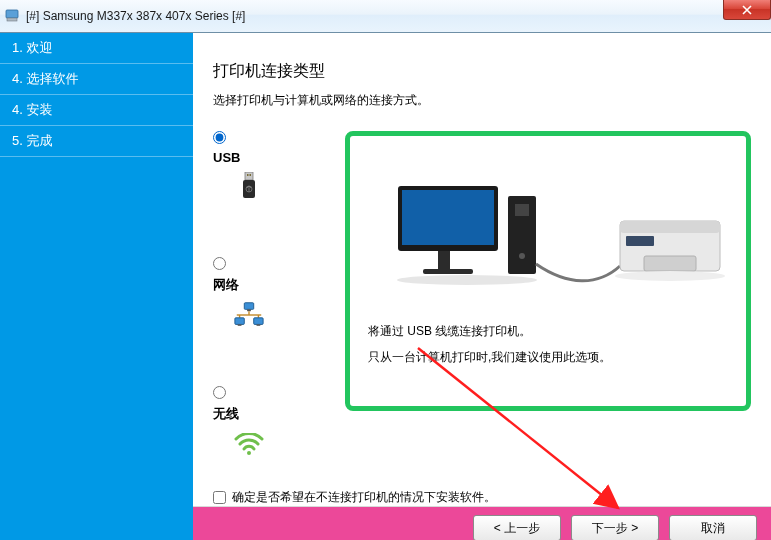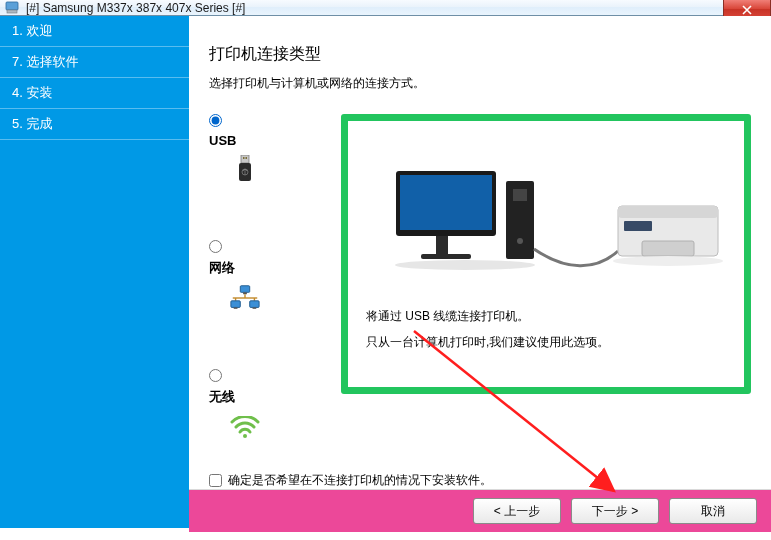--- a/index.html
+++ b/index.html
@@ -7,21 +7,21 @@
     font-family: "Microsoft YaHei", "Segoe UI", Tahoma, sans-serif;
     font-size: 12px;
     background: #fff;
     width: 771px;
     height: 540px;
     overflow: hidden;
     position: relative;
   }
   
   .titlebar {
-    height: 16px;
+    height: 33px;
     background: linear-gradient(to bottom, #f7fbff 0%, #eaf3fb 45%, #dfeefb 46%, #e9f4fd 100%);
     border-bottom: 1px solid #6e8fa6;
     display: flex;
     align-items: center;
     padding: 0 4px;
     position: relative;
   }
   .titlebar .app-icon {
     width: 16px; height: 16px;
     margin-right: 6px;
@@ -108,22 +108,22 @@
     accent-color:#0066cc;
   }
   .opt-icon {
     margin: 6px 0 0 20px;
     width: 32px; height: 30px;
     display:flex; align-items:center; justify-content:center;
   }
 
   .visual-panel {
     flex:1;
-    border:7px solid #22c55e;
-    border-radius:3px;
+    border:5px solid #22c55e;
+    border-radius:8px;
     height: 280px;
     padding: 20px 18px 10px;
     display:flex;
     flex-direction:column;
   }
   .visual-img {
     flex:0 0 140px;
     display:flex;
     align-items:flex-end;
     justify-content:center;
@@ -186,21 +186,21 @@
           <path d="M1 1 L9 9 M9 1 L1 9" stroke="#fff" stroke-width="1.6"></path>
         </svg>
     </div>
   </div>
 </div>
 
 <div class="content">
 
   <div class="sidebar">
     <div class="step">1. 欢迎</div>
-    <div class="step">7. 选择软件</div>
+    <div class="step">4. 选择软件</div>
     <div class="step">4. 安装</div>
     <div class="step">5. 完成</div>
   </div>
 
   <div class="main">
     <div class="page-body">
       <div class="page-title">打印机连接类型</div>
       <div class="page-subtitle">选择打印机与计算机或网络的连接方式。</div>
 
       <div class="options-and-visual">

